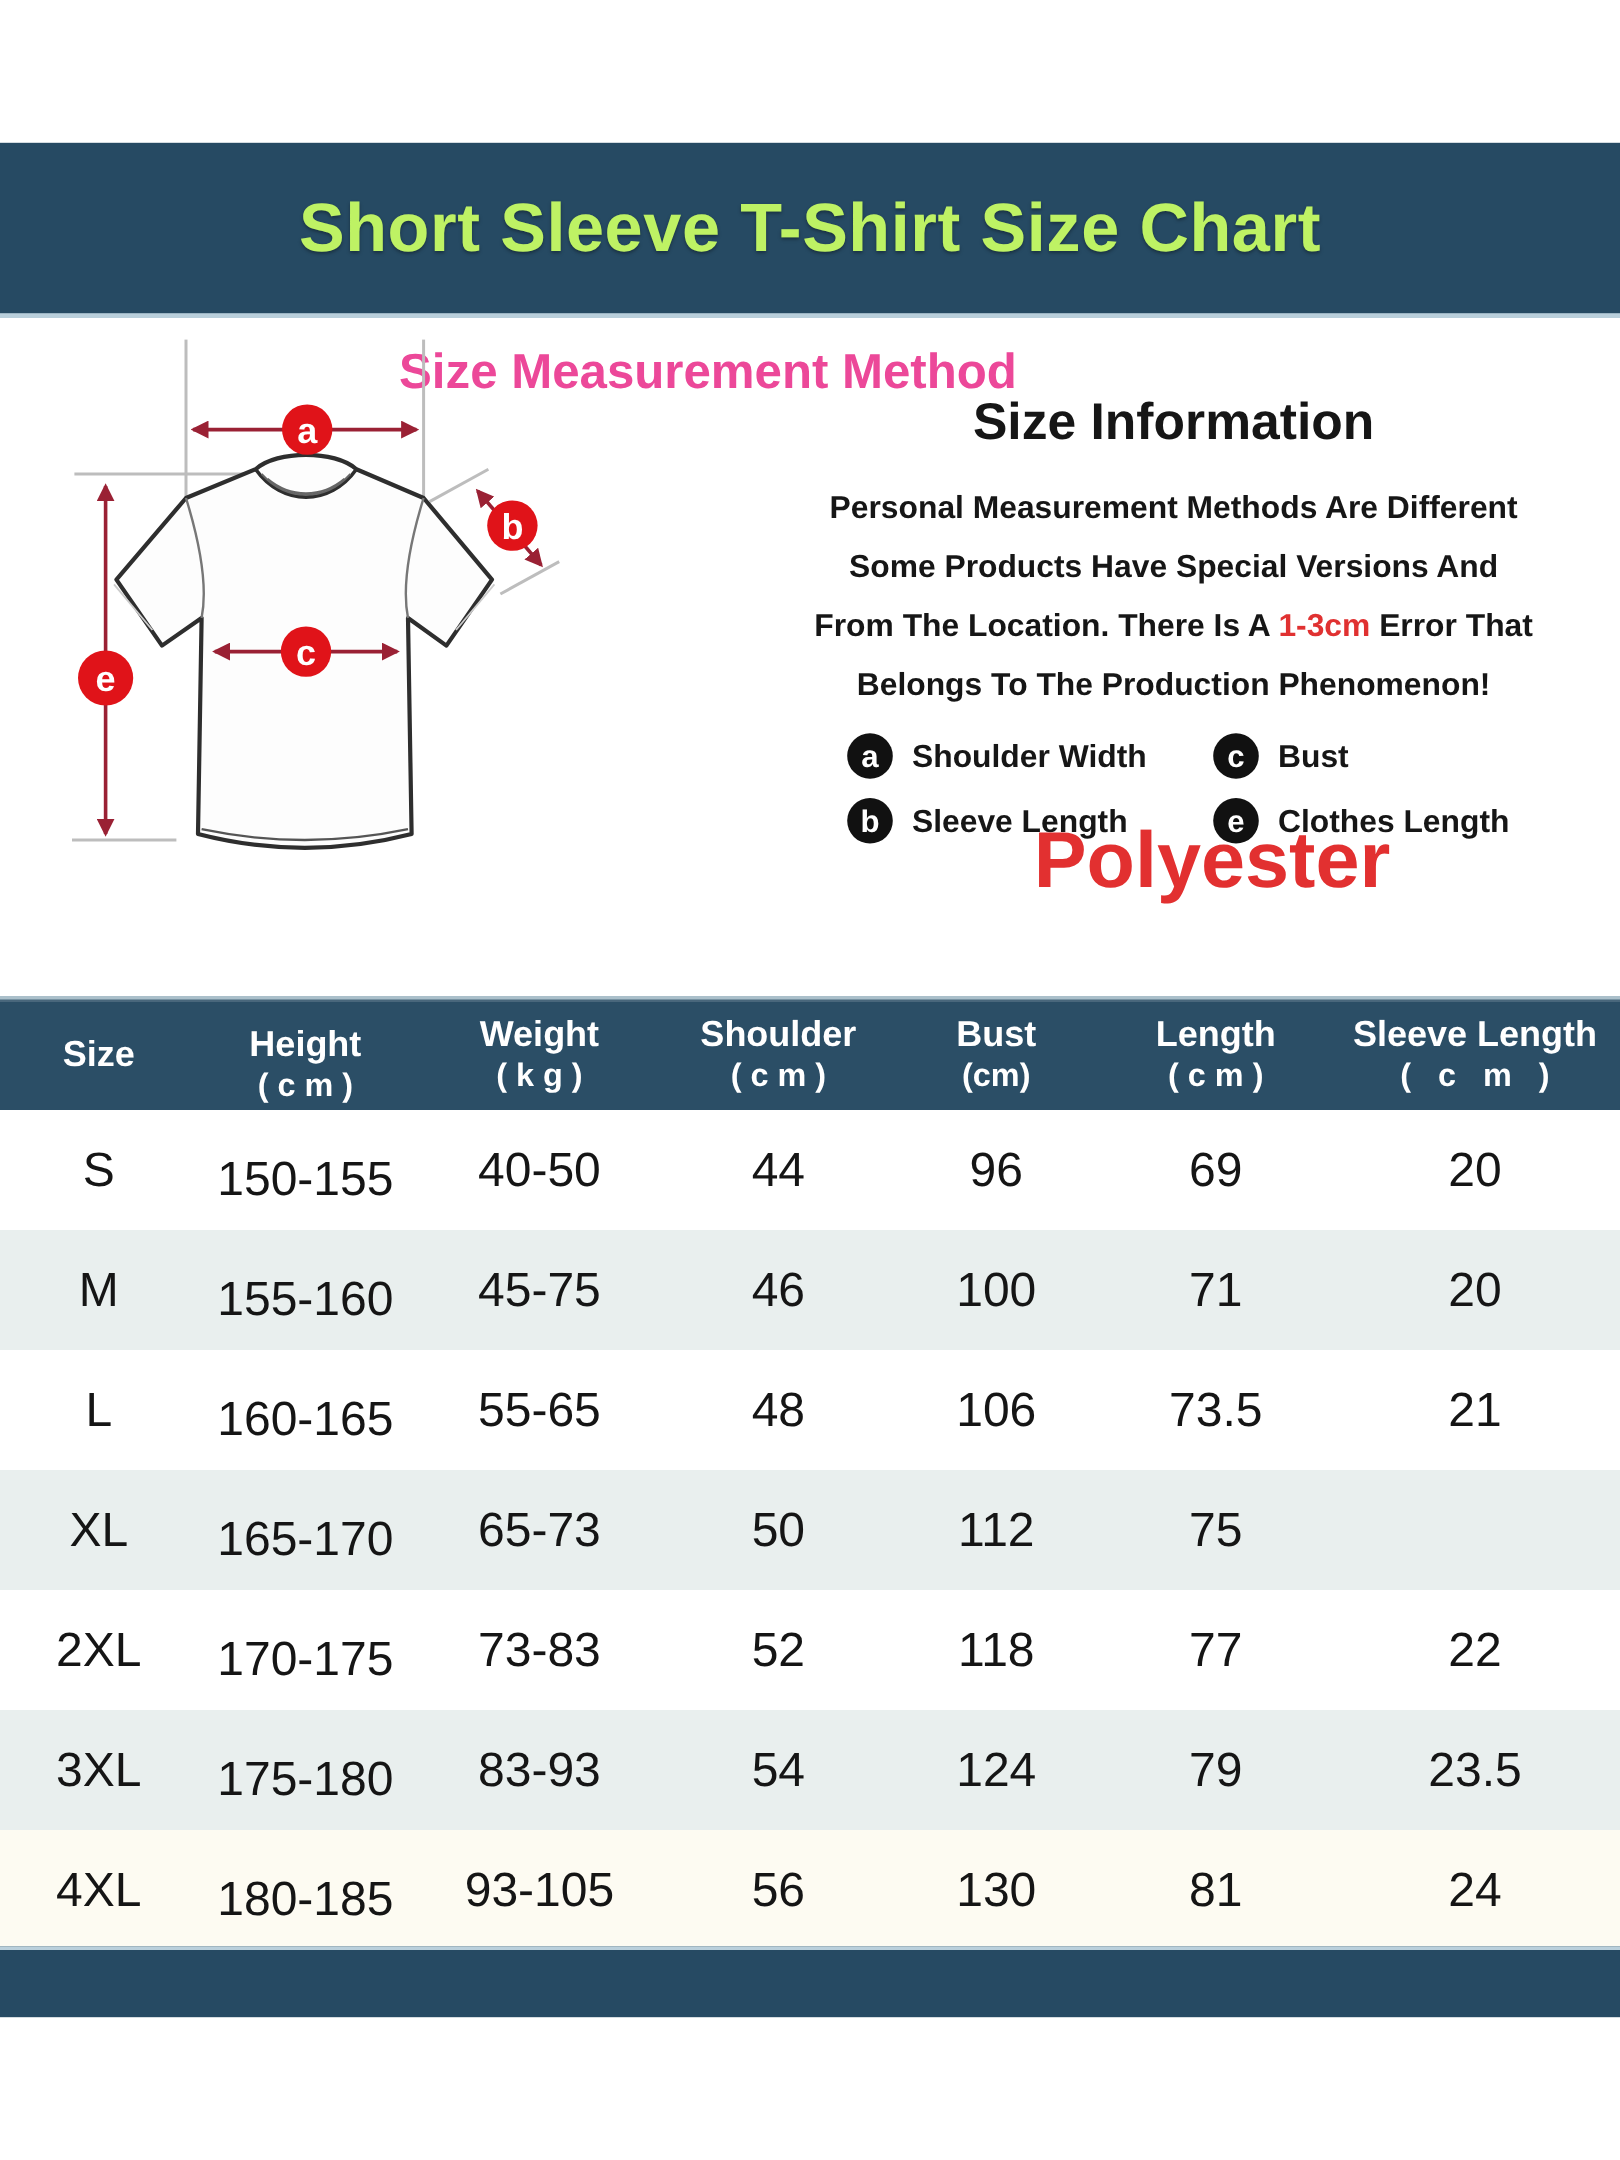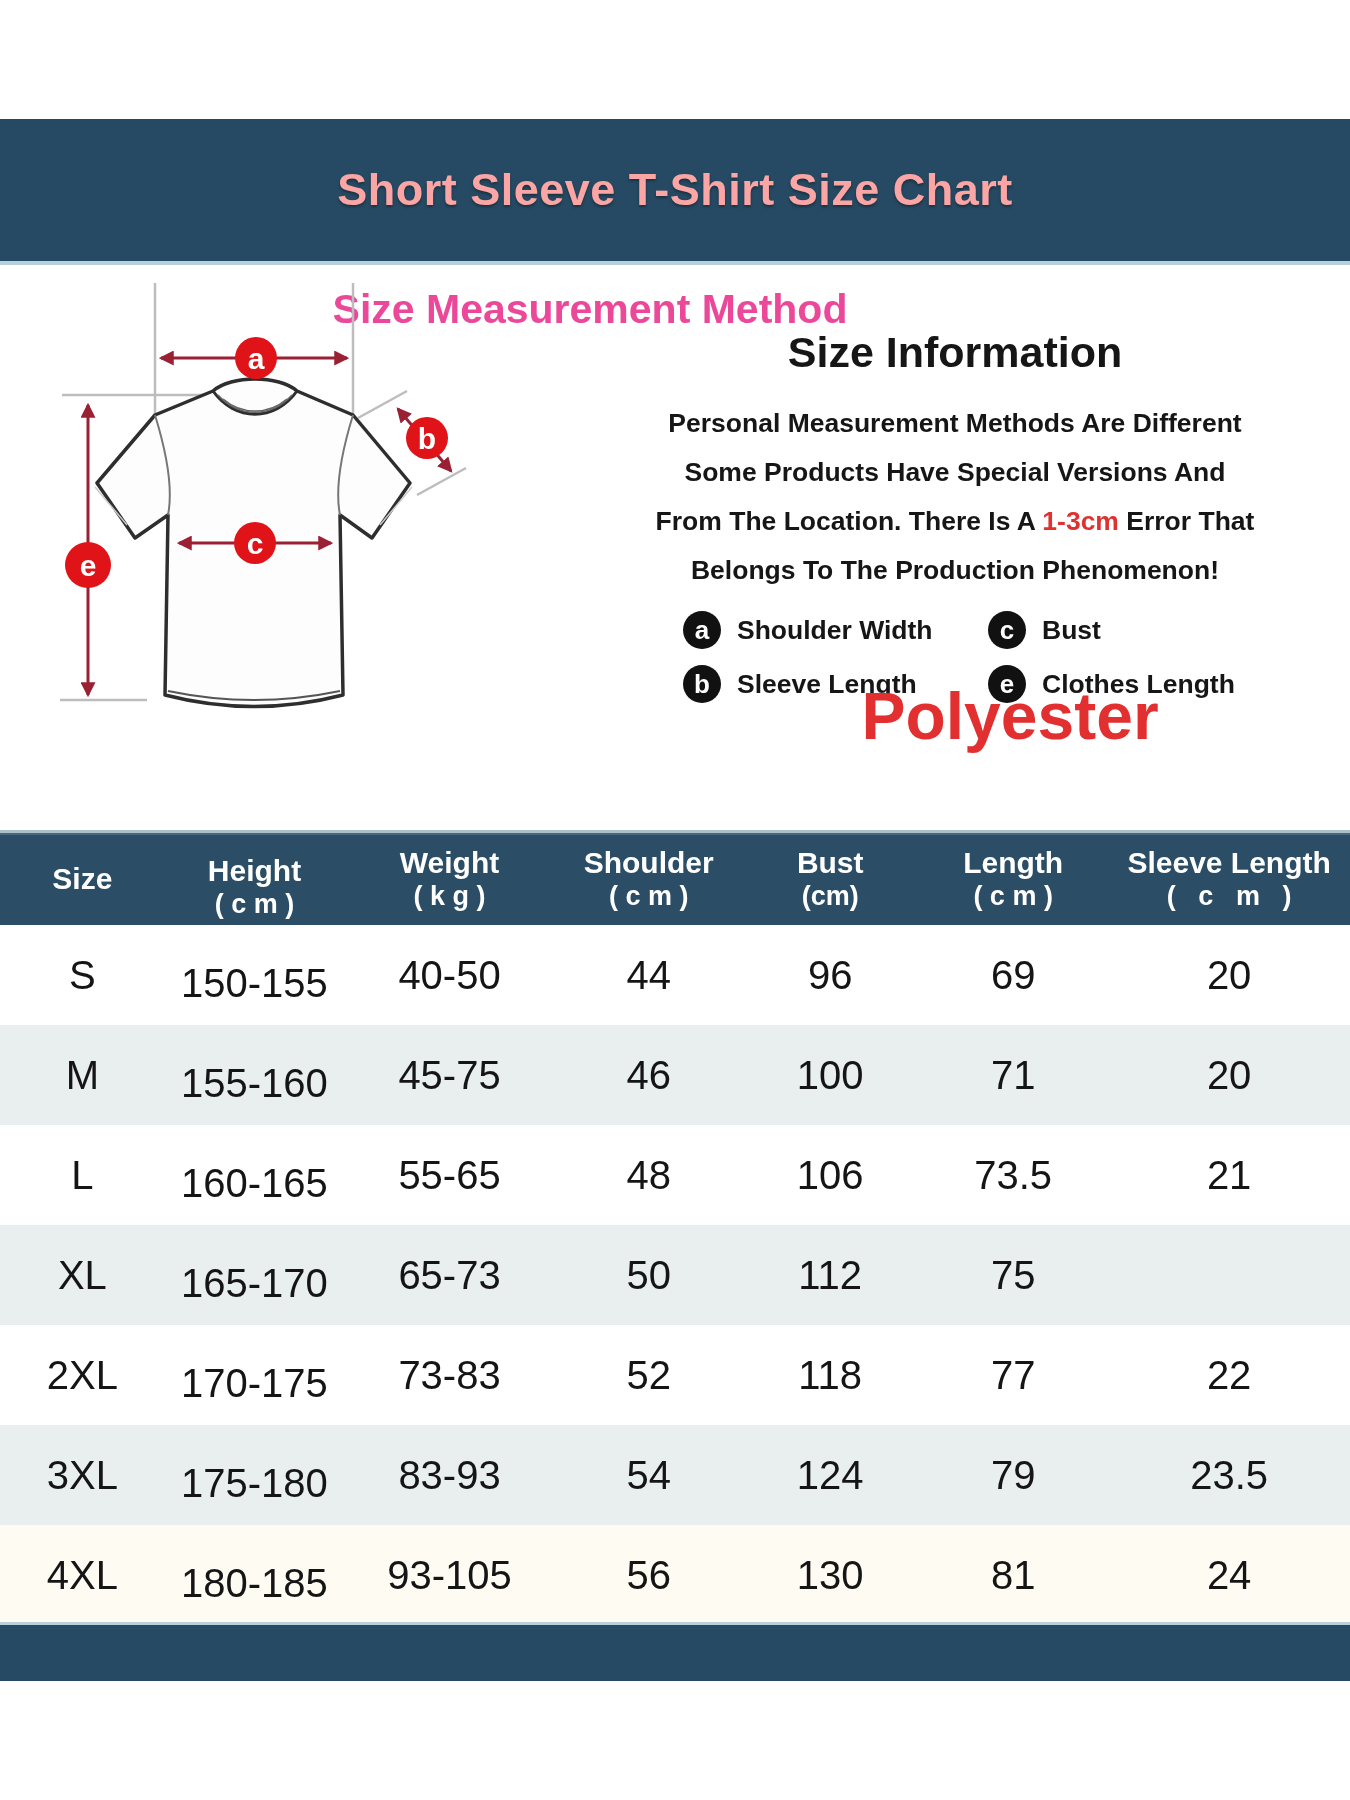--- a/index.html
+++ b/index.html
@@ -2,32 +2,32 @@
 <html><head>
 <meta charset="utf-8">
 <style>
   html,body{margin:0;padding:0;background:#ffffff;}
   #canvas{position:relative;width:1350px;height:1800px;background:#ffffff;overflow:hidden;
           font-family:"Liberation Sans",sans-serif;}
 
   
   .title-bar{position:absolute;left:0;top:119px;width:1350px;height:142px;background:#264a63;
              border-bottom:4px solid #b9cfdb;display:flex;align-items:center;justify-content:center;}
-  .title-bar h1{margin:0;color:#fca5a5;font-size:45px;font-weight:bold;letter-spacing:0.5px;
+  .title-bar h1{margin:0;color:#bef264;font-size:57px;font-weight:bold;letter-spacing:0.5px;
                 text-shadow:0 2px 3px rgba(0,0,0,0.35);}
 
   
   .section-heading{position:absolute;left:0;top:286px;width:1180px;text-align:center;
                    font-size:41px;font-weight:bold;color:#ec4899;}
 
   
   .diagram{position:absolute;left:35px;top:275px;width:480px;height:440px;}
 
   
-  .info{position:absolute;left:595px;top:328px;width:720px;text-align:center;color:#161616;}
+  .info{position:absolute;left:618px;top:328px;width:720px;text-align:center;color:#161616;}
   .info-heading{font-size:43px;font-weight:bold;margin:0 0 0 0;}
   .info-text{margin-top:22px;font-size:26.5px;font-weight:bold;line-height:49px;}
   .hl{color:#e03131;}
   .legend{margin-top:16px;display:grid;grid-template-columns:305px 1fr;row-gap:16px;
           padding-left:88px;text-align:left;}
   .legend-item{display:flex;align-items:center;gap:16px;}
   .legend-key{width:38px;height:38px;border-radius:50%;background:#111;color:#fff;
               display:flex;align-items:center;justify-content:center;
               font-size:26px;font-weight:bold;flex:0 0 38px;}
   .legend-label{font-size:26.5px;font-weight:bold;}

